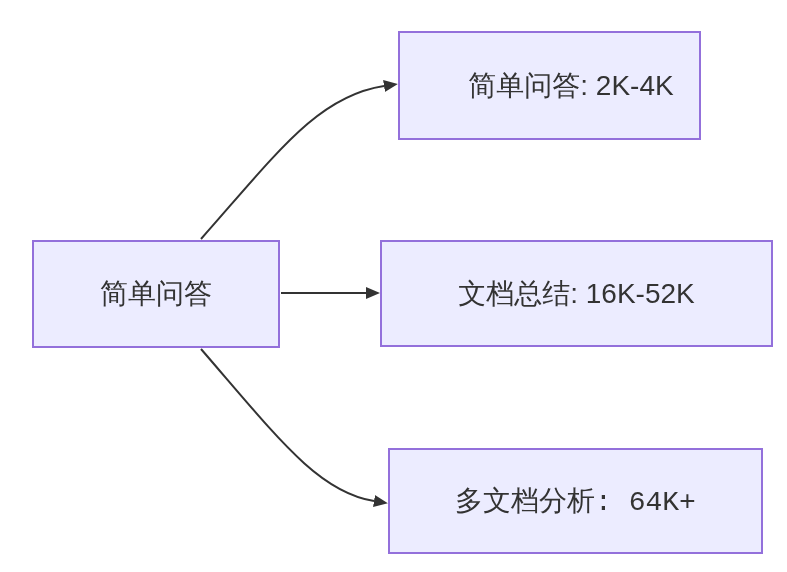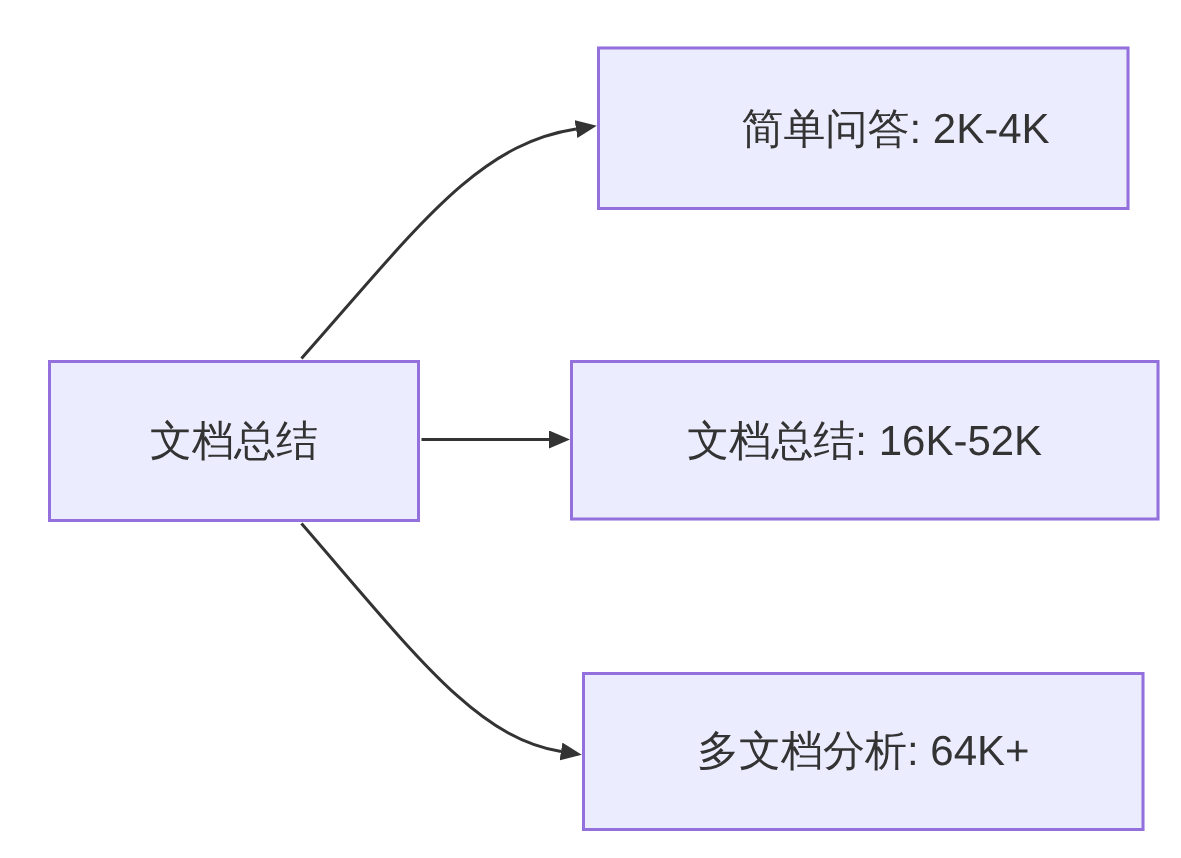--- a/index.html
+++ b/index.html
@@ -34,42 +34,42 @@
     border: 2px solid #9370DB;
     color: #333333;
     font-size: 28px;
     display: flex;
     align-items: center;
     justify-content: center;
     text-align: center;
     white-space: nowrap;
   }
   #node-root    { left: 32px;  top: 240px; width: 248px; height: 108px; }
-  #node-branch1 { left: 398px; top: 31px;  width: 355px; height: 109px; padding-left: 43px; }
+  #node-branch1 { left: 398px; top: 31px;  width: 303px; height: 109px; padding-left: 43px; }
   #node-branch2 { left: 380px; top: 240px; width: 393px; height: 107px; }
-  #node-branch3 { left: 388px; top: 448px; width: 375px; height: 106px; }
+  #node-branch3 { left: 388px; top: 448px; width: 375px; height: 106px; font-family: Liberation Mono, monospace; }
 </style>
 </head>
 <body>
 
 <div id="canvas">
 
   <svg id="edge-layer" viewBox="0 0 787 572" xmlns="http://www.w3.org/2000/svg">
     <defs>
       <marker id="arrowhead" markerUnits="userSpaceOnUse" markerWidth="14" markerHeight="12" refX="0" refY="6" orient="auto">
         <path d="M0,0 L14,6 L0,12 Z" fill="#333333"></path>
       </marker>
     </defs>
     <path class="edge" d="M 201 239 C 278 152, 318 96, 384 86" marker-end="url(#arrowhead)"></path>
     <path class="edge" d="M 281 293 L 366 293" marker-end="url(#arrowhead)"></path>
     <path class="edge" d="M 201 349 C 278 438, 318 492, 374 501" marker-end="url(#arrowhead)"></path>
   </svg>
 
   <div class="node" id="node-root">
-    <span>文档总结</span>
+    <span>简单问答</span>
   </div>
 
   <div class="node" id="node-branch1">
     <span>简单问答: 2K-4K</span>
   </div>
 
   <div class="node" id="node-branch2">
     <span>文档总结: 16K-52K</span>
   </div>
 

